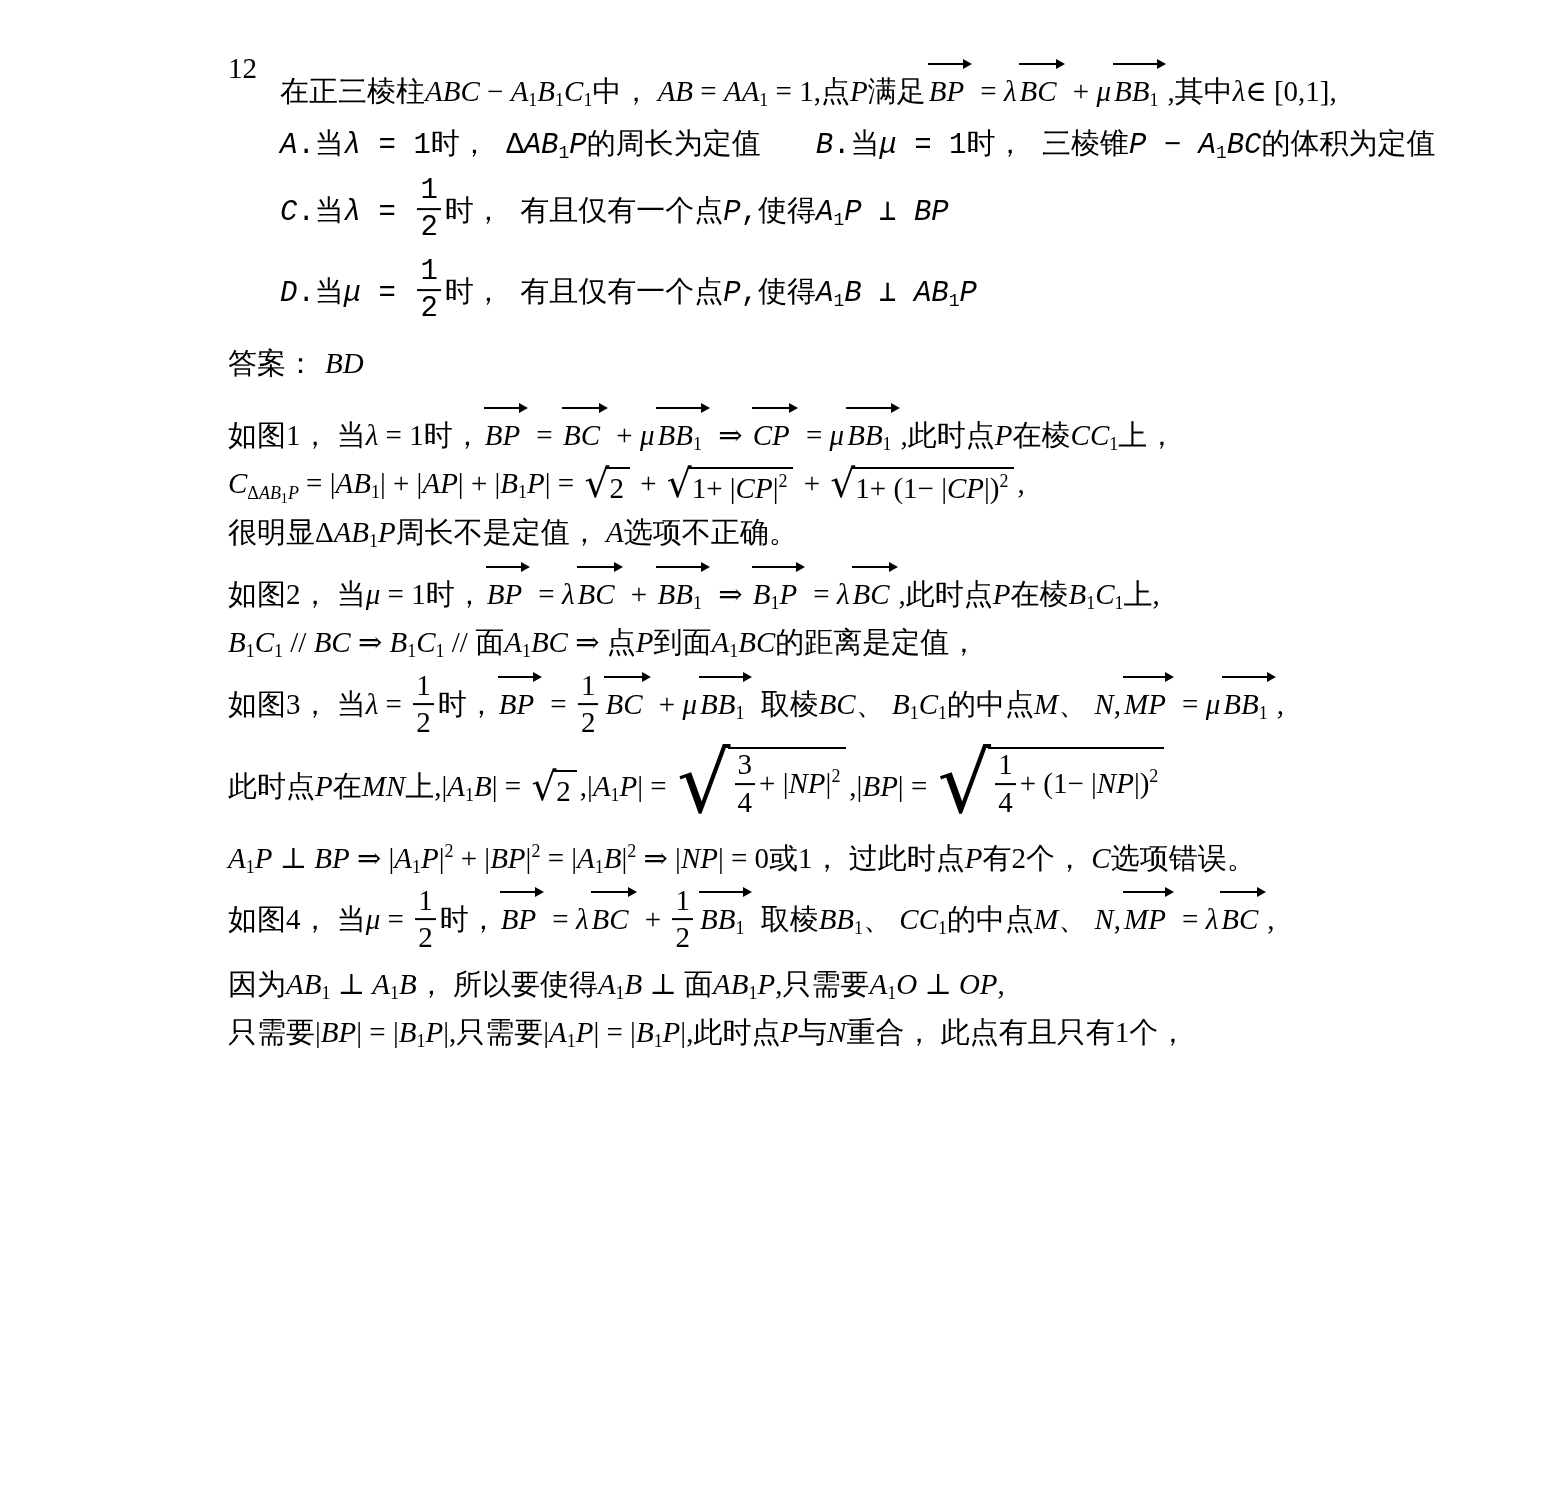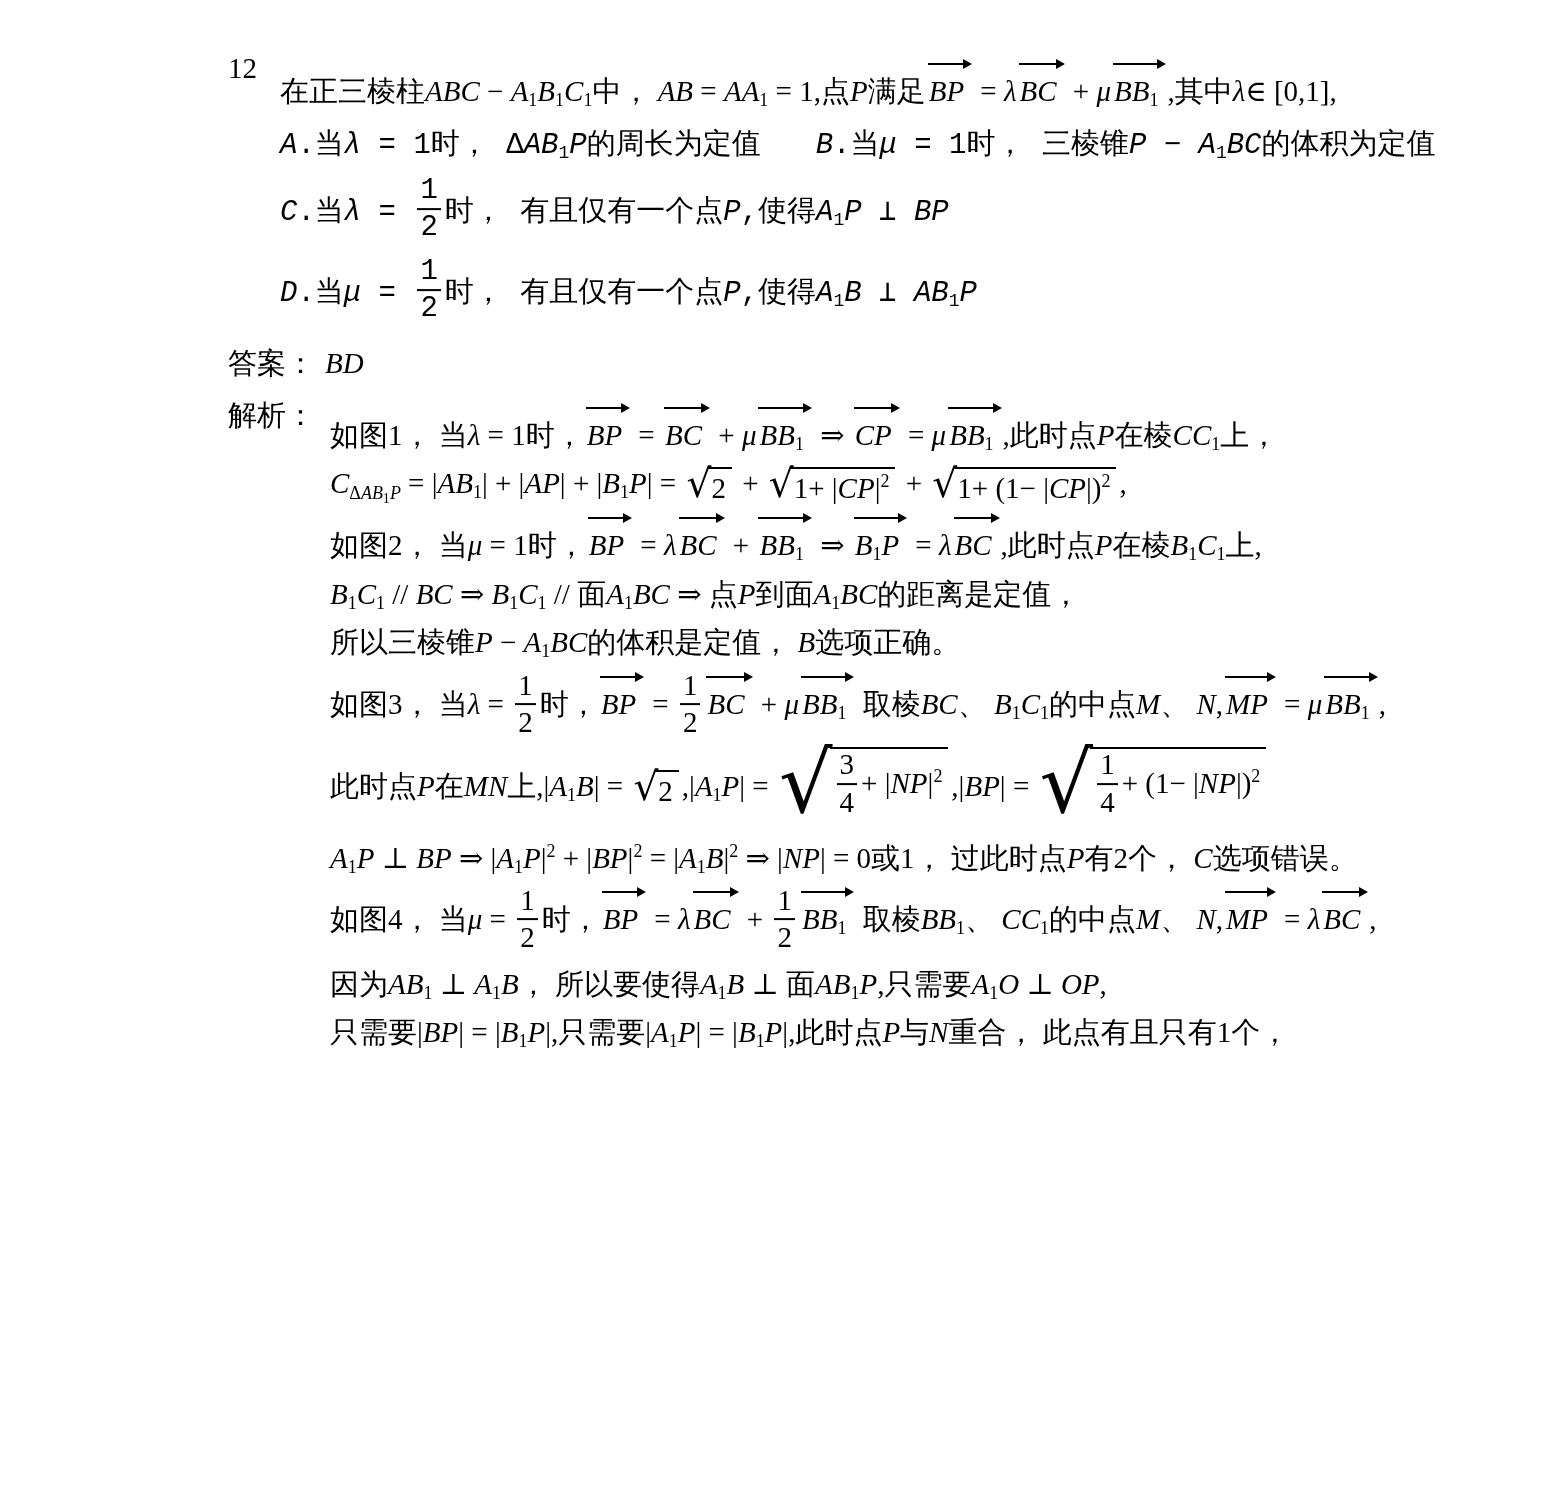--- a/index.html
+++ b/index.html
@@ -63,36 +63,35 @@
     <div class="mline"><span class="mi">A</span><span class="rm">.当</span><span class="mi">λ</span><span class="rm"> = 1时， Δ</span><span class="mi">AB</span><span class="msub">1</span><span class="mi">P</span><span class="rm">的周长为定值</span><span class="gap"></span><span class="mi">B</span><span class="rm">.当</span><span class="mi">μ</span><span class="rm"> = 1时， 三棱锥</span><span class="mi">P</span><span class="rm"> − </span><span class="mi">A</span><span class="msub">1</span><span class="mi">BC</span><span class="rm">的体积为定值</span></div>
     <div class="mline opt-tall"><span class="mi">C</span><span class="rm">.当</span><span class="mi">λ</span><span class="rm"> = </span><span class="frac"><span class="num">1</span><span class="den">2</span></span><span class="rm">时， 有且仅有一个点</span><span class="mi">P</span><span class="rm">,使得</span><span class="mi">A</span><span class="msub">1</span><span class="mi">P</span><span class="rm"> ⊥ </span><span class="mi">BP</span></div>
     <div class="mline opt-tall"><span class="mi">D</span><span class="rm">.当</span><span class="mi">μ</span><span class="rm"> = </span><span class="frac"><span class="num">1</span><span class="den">2</span></span><span class="rm">时， 有且仅有一个点</span><span class="mi">P</span><span class="rm">,使得</span><span class="mi">A</span><span class="msub">1</span><span class="mi">B</span><span class="rm"> ⊥ </span><span class="mi">AB</span><span class="msub">1</span><span class="mi">P</span></div>
   </div>
 
   <div class="ans-row mline">
     <span class="rm">答案：</span><span class="mi">BD</span>
   </div>
 
   <div class="sol-row">
-    <span class="sol-label rm">解析：</span>
     <div class="solbody">
       <div class="mline"><span class="rm">如图1， 当</span><span class="mi">λ</span><span class="rm"> = 1时，</span><span class="vec"><span class="mi">BP</span></span><span class="rm"> = </span><span class="vec"><span class="mi">BC</span></span><span class="rm"> + </span><span class="mi">μ</span><span class="vec"><span class="mi">BB</span><span class="msub">1</span></span><span class="rm"> ⇒ </span><span class="vec"><span class="mi">CP</span></span><span class="rm"> = </span><span class="mi">μ</span><span class="vec"><span class="mi">BB</span><span class="msub">1</span></span><span class="rm">,此时点</span><span class="mi">P</span><span class="rm">在棱</span><span class="mi">CC</span><span class="msub">1</span><span class="rm">上，</span></div>
       <div class="mline"><span class="mi">C</span><span class="msub"><span class="rm">Δ</span><span class="mi">AB</span><span class="msub">1</span><span class="mi">P</span></span><span class="rm"> = |</span><span class="mi">AB</span><span class="msub">1</span><span class="rm">| + |</span><span class="mi">AP</span><span class="rm">| + |</span><span class="mi">B</span><span class="msub">1</span><span class="mi">P</span><span class="rm">| = </span><span class="sqrt">
             <span class="rad">√</span>
             <span class="radbody"><span class="rm">2</span></span>
           </span><span class="rm"> + </span><span class="sqrt">
             <span class="rad">√</span>
             <span class="radbody"><span class="rm">1+ |</span><span class="mi">CP</span><span class="rm">|</span><span class="msup">2</span></span>
           </span><span class="rm"> + </span><span class="sqrt">
             <span class="rad">√</span>
             <span class="radbody"><span class="rm">1+ (1− |</span><span class="mi">CP</span><span class="rm">|)</span><span class="msup">2</span></span>
           </span><span class="rm">,</span></div>
+      <div class="mline"><span class="rm">很明显Δ</span><span class="mi">AB</span><span class="msub">1</span><span class="mi">P</span><span class="rm">周长不是定值， </span><span class="mi">A</span><span class="rm">选项不正确。</span></div>
       <div class="mline"><span class="rm">如图2， 当</span><span class="mi">μ</span><span class="rm"> = 1时，</span><span class="vec"><span class="mi">BP</span></span><span class="rm"> = </span><span class="mi">λ</span><span class="vec"><span class="mi">BC</span></span><span class="rm"> + </span><span class="vec"><span class="mi">BB</span><span class="msub">1</span></span><span class="rm"> ⇒ </span><span class="vec"><span class="mi">B</span><span class="msub">1</span><span class="mi">P</span></span><span class="rm"> = </span><span class="mi">λ</span><span class="vec"><span class="mi">BC</span></span><span class="rm">,此时点</span><span class="mi">P</span><span class="rm">在棱</span><span class="mi">B</span><span class="msub">1</span><span class="mi">C</span><span class="msub">1</span><span class="rm">上,</span></div>
       <div class="mline"><span class="mi">B</span><span class="msub">1</span><span class="mi">C</span><span class="msub">1</span><span class="rm"> // </span><span class="mi">BC</span><span class="rm"> ⇒ </span><span class="mi">B</span><span class="msub">1</span><span class="mi">C</span><span class="msub">1</span><span class="rm"> // 面</span><span class="mi">A</span><span class="msub">1</span><span class="mi">BC</span><span class="rm"> ⇒ 点</span><span class="mi">P</span><span class="rm">到面</span><span class="mi">A</span><span class="msub">1</span><span class="mi">BC</span><span class="rm">的距离是定值，</span></div>
-      <div class="mline"><span class="rm">所以三棱锥</span><span class="mi">P</span><span class="rm"> − </span><span class="mi">A</span><span class="msub">1</span><span class="mi">BC</span><span class="rm">的体积是定值， </span><span class="mi">B</span><span class="rm">选项正确。</span></div>
       <div class="mline"><span class="rm">如图3， 当</span><span class="mi">λ</span><span class="rm"> = </span><span class="frac"><span class="num">1</span><span class="den">2</span></span><span class="rm">时，</span><span class="vec"><span class="mi">BP</span></span><span class="rm"> = </span><span class="frac"><span class="num">1</span><span class="den">2</span></span><span class="vec"><span class="mi">BC</span></span><span class="rm"> + </span><span class="mi">μ</span><span class="vec"><span class="mi">BB</span><span class="msub">1</span></span><span class="rm"> 取棱</span><span class="mi">BC</span><span class="rm">、 </span><span class="mi">B</span><span class="msub">1</span><span class="mi">C</span><span class="msub">1</span><span class="rm">的中点</span><span class="mi">M</span><span class="rm">、 </span><span class="mi">N</span><span class="rm">,</span><span class="vec"><span class="mi">MP</span></span><span class="rm"> = </span><span class="mi">μ</span><span class="vec"><span class="mi">BB</span><span class="msub">1</span></span><span class="rm">,</span></div>
       <div class="mline"><span class="rm">此时点</span><span class="mi">P</span><span class="rm">在</span><span class="mi">MN</span><span class="rm">上,|</span><span class="mi">A</span><span class="msub">1</span><span class="mi">B</span><span class="rm">| = </span><span class="sqrt">
             <span class="rad">√</span>
             <span class="radbody"><span class="rm">2</span></span>
           </span><span class="rm">,|</span><span class="mi">A</span><span class="msub">1</span><span class="mi">P</span><span class="rm">| = </span><span class="sqrt tall">
             <span class="rad">√</span>
             <span class="radbody"><span class="frac"><span class="num">3</span><span class="den">4</span></span><span class="rm">+ |</span><span class="mi">NP</span><span class="rm">|</span><span class="msup">2</span></span>
           </span><span class="rm">,|</span><span class="mi">BP</span><span class="rm">| = </span><span class="sqrt tall">
             <span class="rad">√</span>
             <span class="radbody"><span class="frac"><span class="num">1</span><span class="den">4</span></span><span class="rm">+ (1− |</span><span class="mi">NP</span><span class="rm">|)</span><span class="msup">2</span></span>

